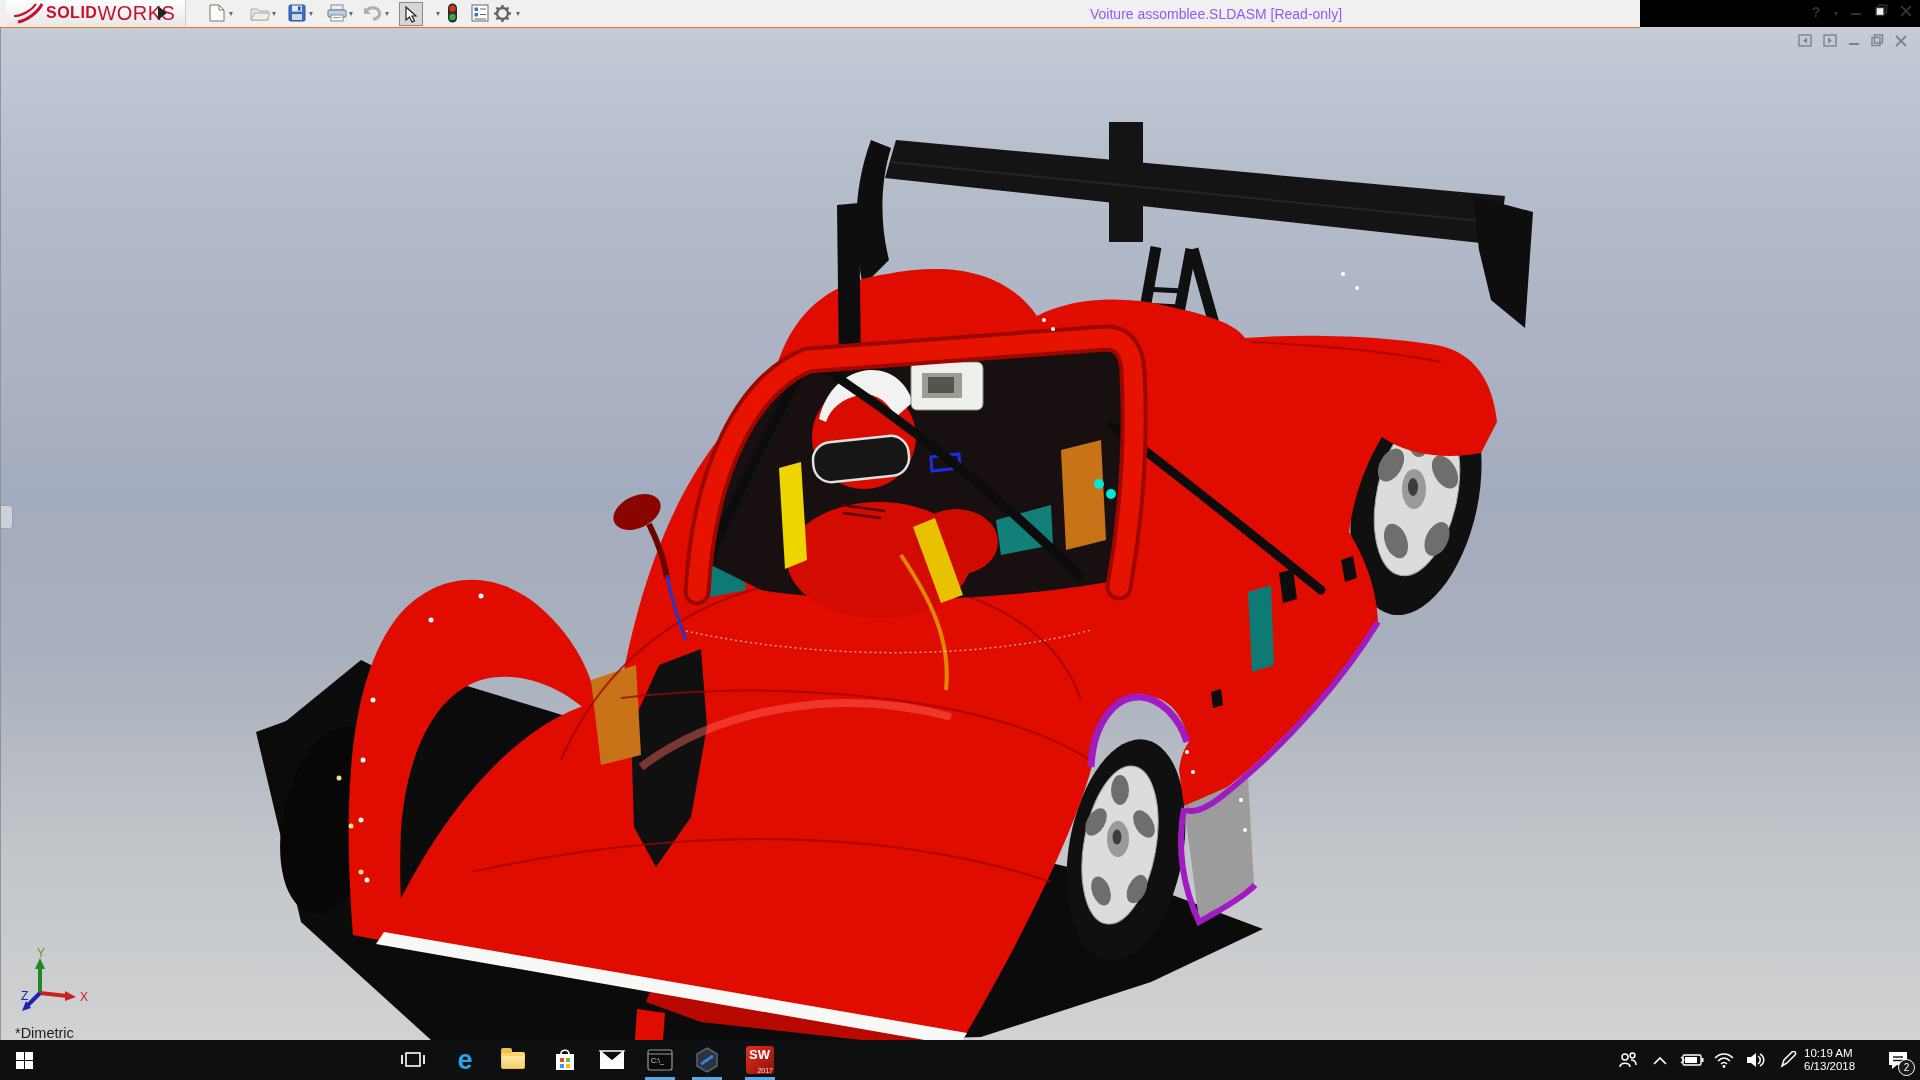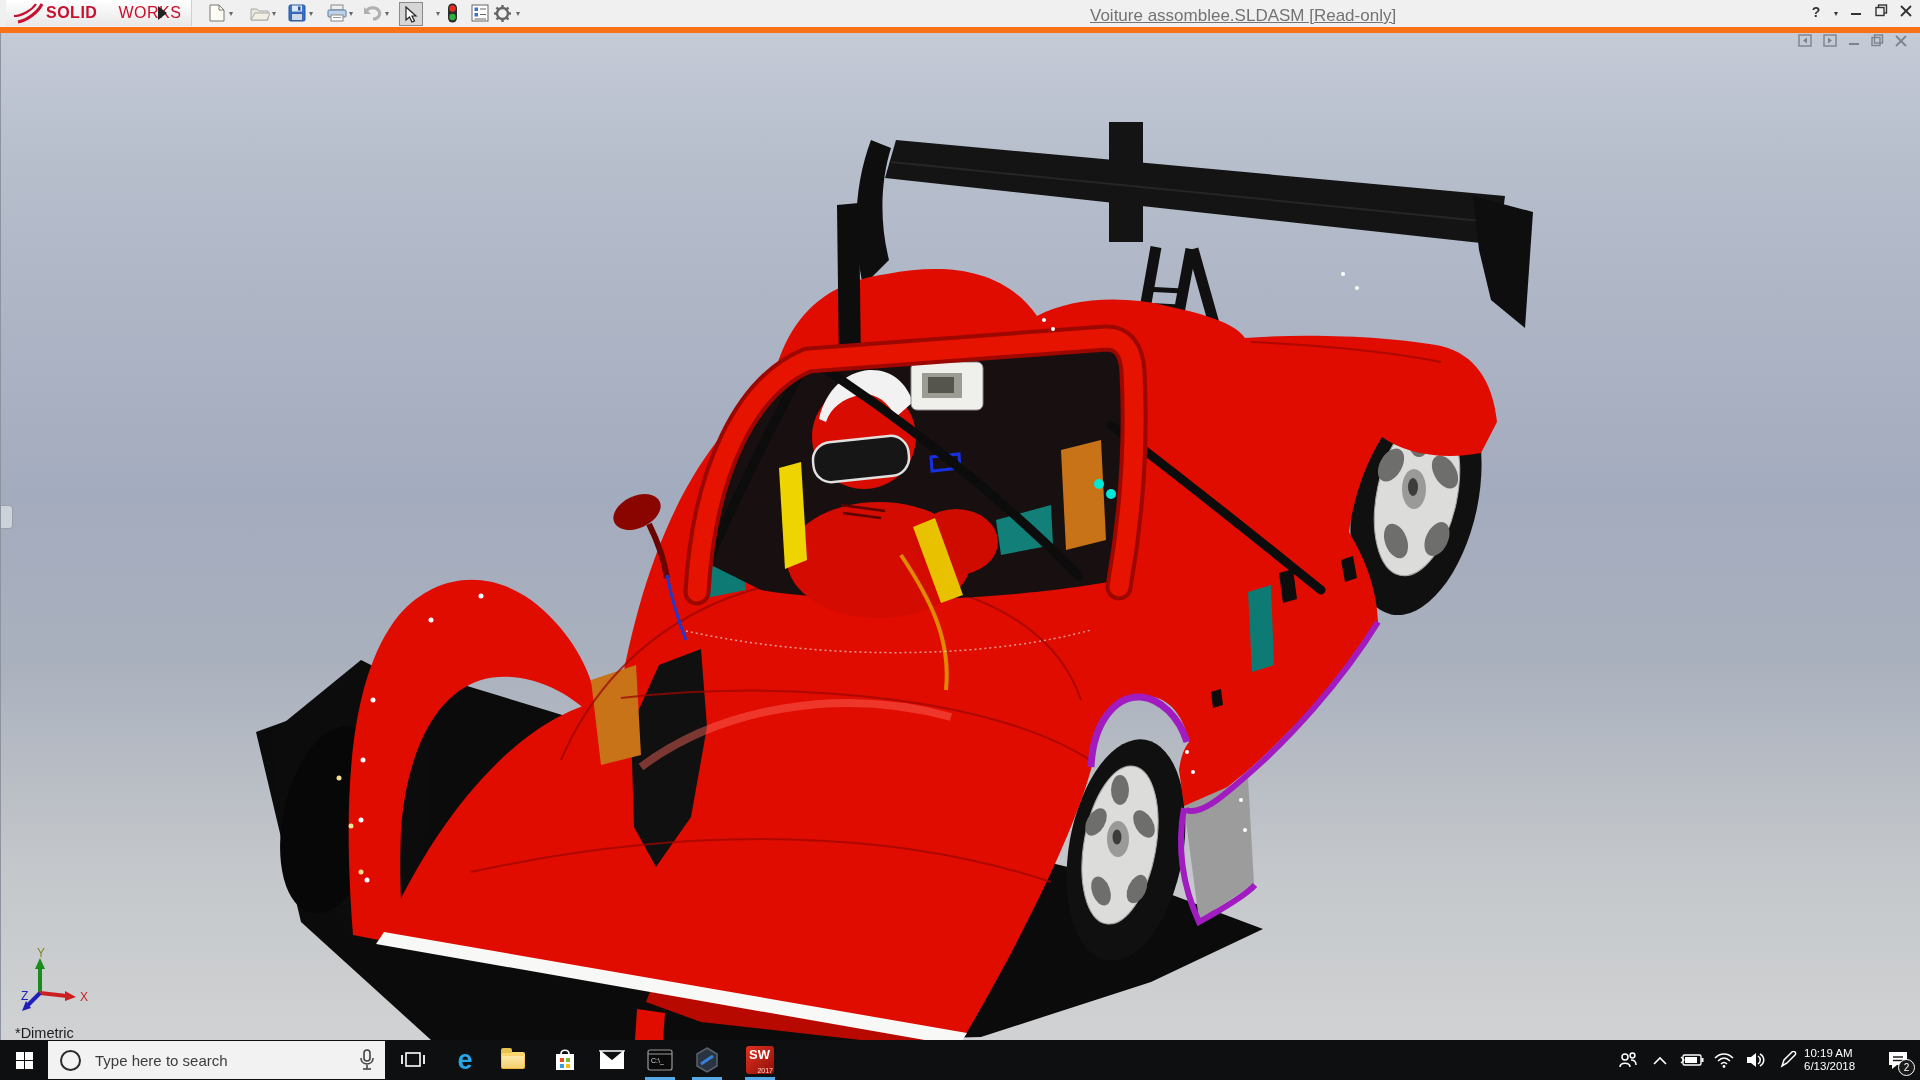--- a/index.html
+++ b/index.html
@@ -1,30 +1,30 @@
 <!DOCTYPE html>
 <html style="--body: #e00c00; --body_dark: #9c0700; --body_light: #ff6a60; --wing: #141414; --tire: #101010; --rim: #dcdcda; --trim_purple: #a01cc0; --intake_teal: #0d7a74; --seat_orange: #c87317; --harness_yellow: #eed400; --helmet_white: #f2f2f2; --shadow: #0b0b0b; --panel_gray: #9c9c9c; --stripe_white: #f8f8f6; --wire_blue: #2038d0; --dot_cyan: #00e8d8; --brand_red: #c8102e; --bg_top: #c5cbd7; --bg_mid: #a3abbe; --bg_bot: #d0d2d3; --running: #57a9e8;"><head>
 <meta charset="utf-8">
 <style>
   html,body{margin:0;padding:0;width:1920px;height:1080px;overflow:hidden;
     font-family:"Liberation Sans",sans-serif;background:#000;}
   .abs{position:absolute;}
   
-  #titlebar{position:absolute;left:0;top:0;width:1920px;height:27px;background:#f0f0f0;
-    border-bottom:6px solid #f97316;z-index:30;}
+  #titlebar{position:absolute;left:0;top:0;width:1640px;height:27px;background:#f0f0f0;
+    border-bottom:1px solid #f97316;z-index:30;}
   #brand{position:absolute;left:6px;top:0;height:26px;display:flex;align-items:center;
     padding:0 10px 0 6px;background:linear-gradient(#fff,#e8e8e8);border-right:1px solid #cfcfcf;}
   #brand .solid{color:var(--brand_red);font-weight:bold;font-size:16px;letter-spacing:.5px;}
-  #brand .works{color:var(--brand_red);font-weight:300;font-size:16px;letter-spacing:.5px;margin-left:21px;}
+  #brand .works{color:var(--brand_red);font-weight:300;font-size:20px;letter-spacing:.5px;}
   #brand-arrow{position:absolute;left:158px;top:6px;width:0;height:0;border-left:9px solid #222;
     border-top:7px solid transparent;border-bottom:7px solid transparent;cursor:pointer;}
   .tbtn{position:absolute;top:2px;width:22px;height:22px;display:flex;align-items:center;justify-content:center;}
   .tbtn.pressed{background:#d6d6d6;border:1px solid #8a8a8a;}
   .tcaret{position:absolute;top:9px;font-size:8px;color:#666;}
-  #win-title{position:absolute;left:1090px;top:6px;font-size:17px;color:#737373;white-space:nowrap;text-decoration:underline;}
+  #win-title{position:absolute;left:1090px;top:6px;font-size:14px;color:#8b5cf6;white-space:nowrap;}
   .winctl{position:absolute;top:4px;color:#333;font-size:14px;width:20px;text-align:center;cursor:pointer;}
   
   #viewport{position:absolute;left:0;top:27px;width:1920px;height:1013px;
     background:linear-gradient(180deg,var(--bg_top) 0%,#b6bdcb 14%,var(--bg_mid) 46%,#a9b0bd 62%,#c3c6ca 82%,var(--bg_bot) 100%);
     border-left:1px solid #8d94a0;}
   #docctl{position:absolute;right:14px;top:7px;display:flex;gap:11px;align-items:center;}
   #docctl svg{display:block;}
   #left-tab{position:absolute;left:0;top:478px;width:11px;height:22px;background:#cdd2da;
     border:1px solid #9aa0ab;border-left:none;border-radius:0 4px 4px 0;}
   #orientation{position:absolute;left:14px;top:998px;font-size:14.5px;font-weight:normal;color:#1c1c1c;}
@@ -380,30 +380,20 @@
 
 <div id="taskbar">
   <div id="start">
     <svg width="17" height="17" viewBox="0 0 17 17">
       <rect x="0" y="0" width="8" height="8" fill="#fff"></rect>
         <rect x="9" y="0" width="8" height="8" fill="#fff"></rect>
       <rect x="0" y="9" width="8" height="8" fill="#fff"></rect>
         <rect x="9" y="9" width="8" height="8" fill="#fff"></rect>
     </svg>
   </div>
-  <div id="searchbox">
-    <div class="ring"></div>
-    <span class="ph">Type here to search</span>
-    <svg class="mic" width="16" height="22" viewBox="0 0 16 22">
-      <rect x="5" y="1" width="6" height="11" rx="3" fill="none" stroke="#444" stroke-width="1.6"></rect>
-      <path d="M2,9 C2,17 14,17 14,9" fill="none" stroke="#444" stroke-width="1.6"></path>
-      <line x1="8" y1="16" x2="8" y2="20" stroke="#444" stroke-width="1.6"></line>
-        <line x1="4" y1="20" x2="12" y2="20" stroke="#444" stroke-width="1.6"></line>
-    </svg>
-  </div>
 
   <div class="app" style="left:390px">
     <svg width="24" height="22" viewBox="0 0 24 22">
       <rect x="5" y="4" width="14" height="13" fill="none" stroke="#fff" stroke-width="1.6"></rect>
       <line x1="1" y1="6" x2="1" y2="15" stroke="#fff" stroke-width="1.8"></line>
         <line x1="23" y1="6" x2="23" y2="15" stroke="#fff" stroke-width="1.8"></line>
     </svg>
   </div>
   <div class="app" style="left:442px">
     <span class="edge-e">e</span>

